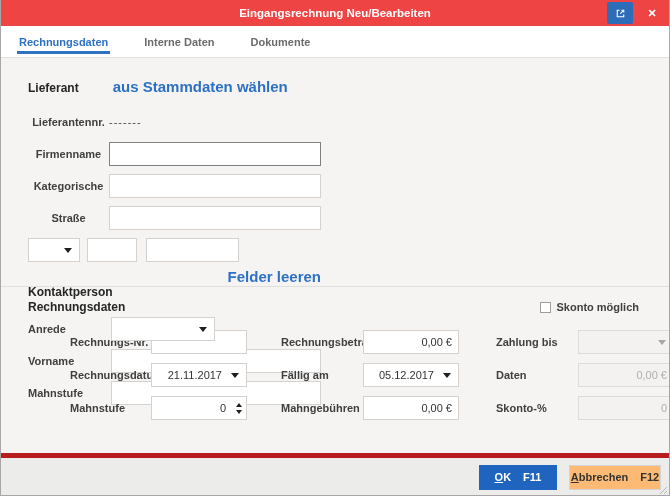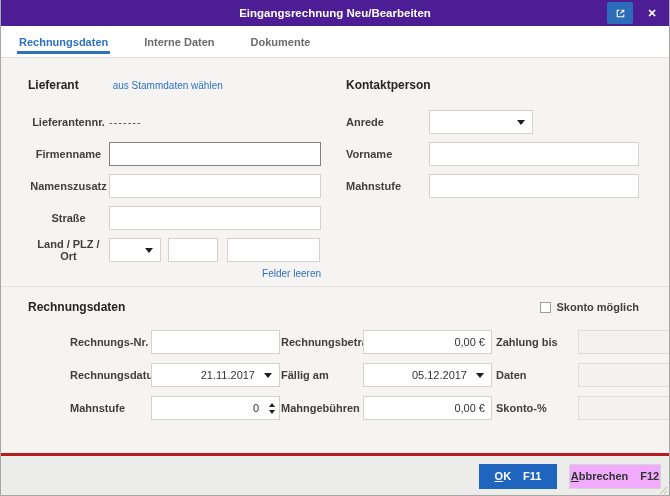--- a/index.html
+++ b/index.html
@@ -4,21 +4,21 @@
 <style>
   * { margin:0; padding:0; box-sizing:border-box; }
   html,body { background:#dcdcdc; }
   body { font-family:"Liberation Sans", sans-serif; }
   .dialog {
     width:670px; height:496px; background:#f5f4f2; position:relative;
     border:1px solid #a9a7a5; border-top:none; overflow:hidden;
   }
   
   .titlebar {
-    height:26px; background:#4c1d95; position:relative;
+    height:26px; background:#ef4444; position:relative;
     display:flex; align-items:center; justify-content:center;
   }
   .titlebar .title { color:#fff; font-size:11.5px; font-weight:700; }
   .titlebar-btns { position:absolute; right:4px; top:0; height:26px; display:flex; align-items:center; }
   .tb-btn { width:26px; height:22px; display:flex; align-items:center; justify-content:center; cursor:pointer; }
   .tb-btn.popout { background:#2c6cb9; border-radius:2px; margin-right:6px; }
   .tb-btn.close { color:#fff; font-size:11px; font-weight:700; }
   
   .tabbar {
     height:32px; background:#ffffff; border-bottom:1px solid #e1dfdc;
@@ -29,28 +29,28 @@
     font-size:11px; font-weight:600; color:#6b6b6b; cursor:pointer; position:relative;
   }
   .tab.active { color:#2d71c5; }
   .tab.active::after {
     content:""; position:absolute; left:0; right:0; bottom:3px; height:3px; background:#2d71c5;
   }
   
   .content { height:395px; }
   .upper {
     height:229px; border-bottom:1px solid #e2e0dd;
-    padding:20px 30px 0 27px; display:flex;
+    padding:20px 30px 0 27px; display:flex;flex-direction:column;
   }
   .col-left { width:318px; }
   .col-right { flex:1; }
   .sec-head-row { display:flex; align-items:baseline; height:14px; margin-bottom:18px; }
   .sec-head { font-size:12px; font-weight:700; color:#262626; }
   .sec-head-row .link { margin-left:34px; }
-  .link { font-size:10px; font-weight:400; color:#2d71c5; cursor:pointer; text-decoration:none; }
+  .link { font-size:15px; font-weight:700; color:#2d71c5; cursor:pointer; text-decoration:none; }
   .frow { display:flex; align-items:center; height:24px; margin-bottom:8px; }
   .frow .lbl { font-size:11px; font-weight:600; color:#3f3f3f; }
   .col-left .lbl { width:81px; flex:none;text-align:center; }
   .col-right .lbl { width:83px; flex:none; }
   .static-val { font-size:11px; color:#4a4a4a; letter-spacing:1px; }
   input.txt {
     height:24px; border:1px solid #d4d1ce; background:#fff; font-family:inherit;
     font-size:11px; color:#333; padding:0 6px; outline:none;
   }
   input.txt.focused { border-color:#808080; }
@@ -63,21 +63,21 @@
     flex:1; font-size:11px; color:#333; text-align:right; padding-right:24px;
   }
   .arrow-down {
     position:absolute; right:7px; top:50%; margin-top:-2px;
     width:0; height:0; border-left:4px solid transparent; border-right:4px solid transparent;
     border-top:5px solid #1f1f1f;
   }
   .combo.disabled { background:#f3f2f0; border-color:#deDCd9; cursor:default; }
   .combo.disabled .arrow-down { border-top-color:#a9a7a5; }
   .w212 { width:212px; } .w210 { width:210px; } .w104 { width:104px; }
-  .w52 { width:52px; } .w50 { width:50px; } .w93 { width:93px; } .w105 { width:129px; }
+  .w52 { width:52px; } .w50 { width:50px; } .w93 { width:93px; } .w105 { width:96px; }
   .clear-row { display:flex; justify-content:flex-end; width:293px; margin-top:-2px; }
   .gap42 { height:42px; }
   
   .chk { display:flex; align-items:center; cursor:pointer; }
   .chk .box {
     width:11px; height:11px; border:1px solid #9f9d9b; background:#fff; margin-right:6px; flex:none;
   }
   .chk .clabel { font-size:11px; font-weight:600; color:#3f3f3f; }
   .chk.disabled { cursor:default; }
   .chk.disabled .box { border-color:#cfcdca; background:transparent; }
@@ -98,31 +98,31 @@
   }
   .spinbox input {
     flex:1; border:none; outline:none; background:transparent; font-family:inherit;
     font-size:11px; color:#333; text-align:right; padding-right:6px; min-width:0;
   }
   .spinner { width:14px; display:flex; flex-direction:column; align-items:center; justify-content:center; gap:3px; cursor:pointer; }
   .sp-up { width:0;height:0;border-left:3.5px solid transparent;border-right:3.5px solid transparent;border-bottom:4.5px solid #1f1f1f; }
   .sp-dn { width:0;height:0;border-left:3.5px solid transparent;border-right:3.5px solid transparent;border-top:4.5px solid #1f1f1f; }
   
   .footer {
-    height:43px; background:#ececeb; border-top:3px solid #b91c1c;
+    height:43px; background:#ececeb; border-top:5px solid #b91c1c;
     display:flex; align-items:center; justify-content:flex-end; padding-right:8px; position:relative;
   }
   .btn {
     height:25px; font-family:inherit; font-size:11px; font-weight:600; cursor:pointer;
     display:flex; align-items:center; justify-content:center; border:none;
   }
   .btn .u { text-decoration:underline; }
   .btn .fkey { margin-left:12px; font-weight:600; }
   .btn-ok { width:78px; background:#1f65c0; color:#fff; margin-right:12px; }
-  .btn-cancel { width:92px; background:#f0abfc; color:#333; border:1px solid #d6d4d2; }
+  .btn-cancel { width:92px; background:#fdba74; color:#333; border:1px solid #d6d4d2; }
   .grip { position:absolute; right:1px; bottom:1px; }
 </style>
 </head>
 <body>
 
 <div class="dialog">
 
   <div class="titlebar">
     <span class="title">Eingangsrechnung Neu/Bearbeiten</span>
     <div class="titlebar-btns">
@@ -162,29 +162,28 @@
         </div>
         <div class="frow">
           <span class="lbl">Lieferantennr.</span>
           <span class="static-val">-------</span>
         </div>
         <div class="frow">
           <span class="lbl">Firmenname</span>
           <input class="txt w212 focused" value="" style="">
         </div>
         <div class="frow">
-          <span class="lbl">Namenszusatz</span>
+          <span class="lbl">Kategorische</span>
           <input class="txt w212" value="" style="">
         </div>
         <div class="frow">
           <span class="lbl">Straße</span>
           <input class="txt w212" value="" style="">
         </div>
         <div class="frow">
-          <span class="lbl">Land / PLZ / Ort</span>
           <div class="combo w52">
             <span class="cval"></span>
             <span class="arrow-down"></span>
           </div>
           <div style="width:7px"></div>
           <input class="txt w50" value="" style="">
           <div style="width:9px"></div>
           <input class="txt w93" value="" style="">
         </div>
         <div class="clear-row">

